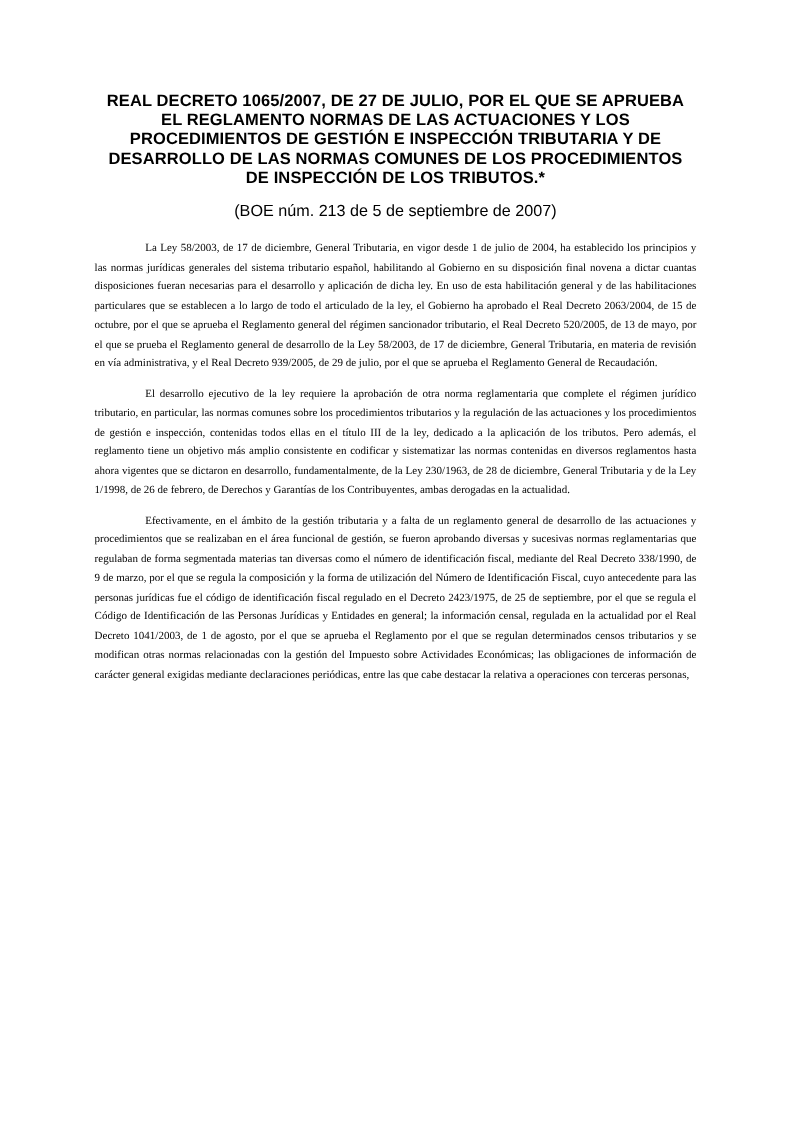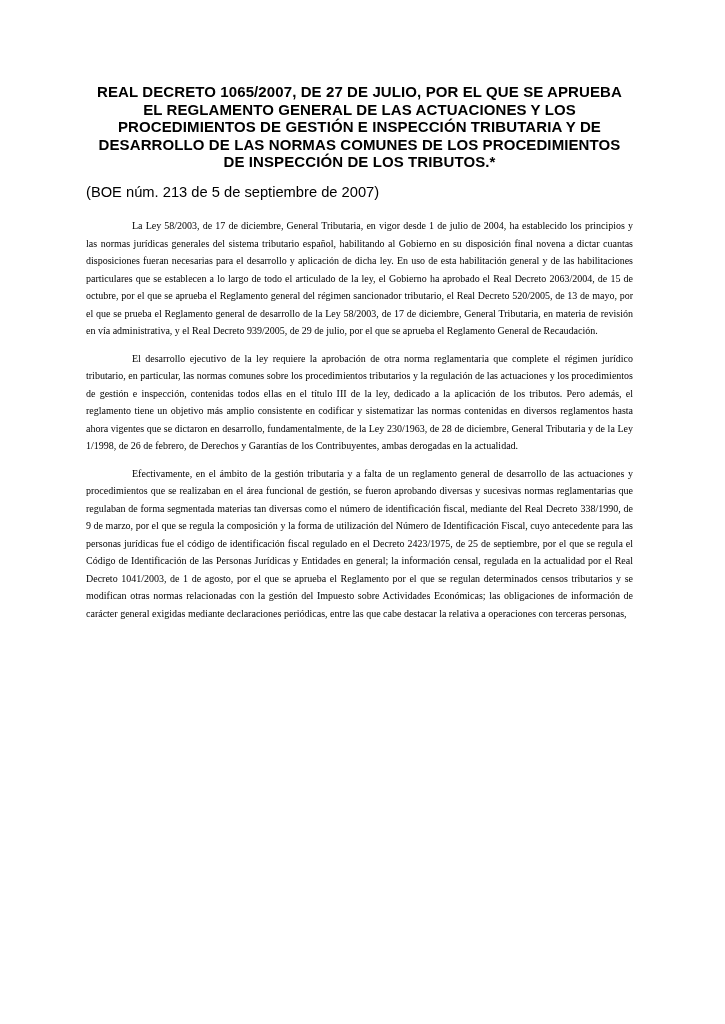--- a/index.html
+++ b/index.html
@@ -26,21 +26,21 @@
     font-weight: bold;
     font-size: 15px;
     line-height: 17.6px;
     text-align: center;
     letter-spacing: 0.1px;
   }
   .doc-subtitle {
     font-family: "Liberation Sans", sans-serif;
     font-size: 14.7px;
     line-height: 17.5px;
-    text-align: left;
+    text-align: center;
     margin-top: 13px;
   }
   .body-text {
     margin-top: 16px;
   }
   .body-text p {
     font-family: Liberation Serif, serif;
     font-size: 10px;
     line-height: 17.5px;
     text-align: justify;
@@ -70,21 +70,21 @@
   }
 </style>
 </head>
 <body>
 
 <div class="page">
   <div class="content">
 
     <div class="doc-title">
       <div>REAL DECRETO 1065/2007, DE 27 DE JULIO, POR EL QUE SE APRUEBA</div>
-      <div>EL REGLAMENTO GENERAL DE LAS ACTUACIONES Y LOS</div>
+      <div>EL REGLAMENTO NORMAS DE LAS ACTUACIONES Y LOS</div>
       <div>PROCEDIMIENTOS DE GESTIÓN E INSPECCIÓN TRIBUTARIA Y DE</div>
       <div>DESARROLLO DE LAS NORMAS COMUNES DE LOS PROCEDIMIENTOS</div>
       <div>DE INSPECCIÓN DE LOS TRIBUTOS.*</div>
     </div>
 
     <div class="doc-subtitle">(BOE núm. 213 de 5 de septiembre de 2007)</div>
 
     <div class="body-text">
       <p>La Ley 58/2003, de 17 de diciembre, General Tributaria, en vigor desde 1 de julio de 2004, ha establecido los principios y las normas jurídicas generales del sistema tributario español, habilitando al Gobierno en su disposición final novena a dictar cuantas disposiciones fueran necesarias para el desarrollo y aplicación de dicha ley. En uso de esta habilitación general y de las habilitaciones particulares que se establecen a lo largo de todo el articulado de la ley, el Gobierno ha aprobado el Real Decreto 2063/2004, de 15 de octubre, por el que se aprueba el Reglamento general del régimen sancionador tributario, el Real Decreto 520/2005, de 13 de mayo, por el que se prueba el Reglamento general de desarrollo de la Ley 58/2003, de 17 de diciembre, General Tributaria, en materia de revisión en vía administrativa, y el Real Decreto 939/2005, de 29 de julio, por el que se aprueba el Reglamento General de Recaudación.</p>
       <p>El desarrollo ejecutivo de la ley requiere la aprobación de otra norma reglamentaria que complete el régimen jurídico tributario, en particular, las normas comunes sobre los procedimientos tributarios y la regulación de las actuaciones y los procedimientos de gestión e inspección, contenidas todos ellas en el título III de la ley, dedicado a la aplicación de los tributos. Pero además, el reglamento tiene un objetivo más amplio consistente en codificar y sistematizar las normas contenidas en diversos reglamentos hasta ahora vigentes que se dictaron en desarrollo, fundamentalmente, de la Ley 230/1963, de 28 de diciembre, General Tributaria y de la Ley 1/1998, de 26 de febrero, de Derechos y Garantías de los Contribuyentes, ambas derogadas en la actualidad.</p>

